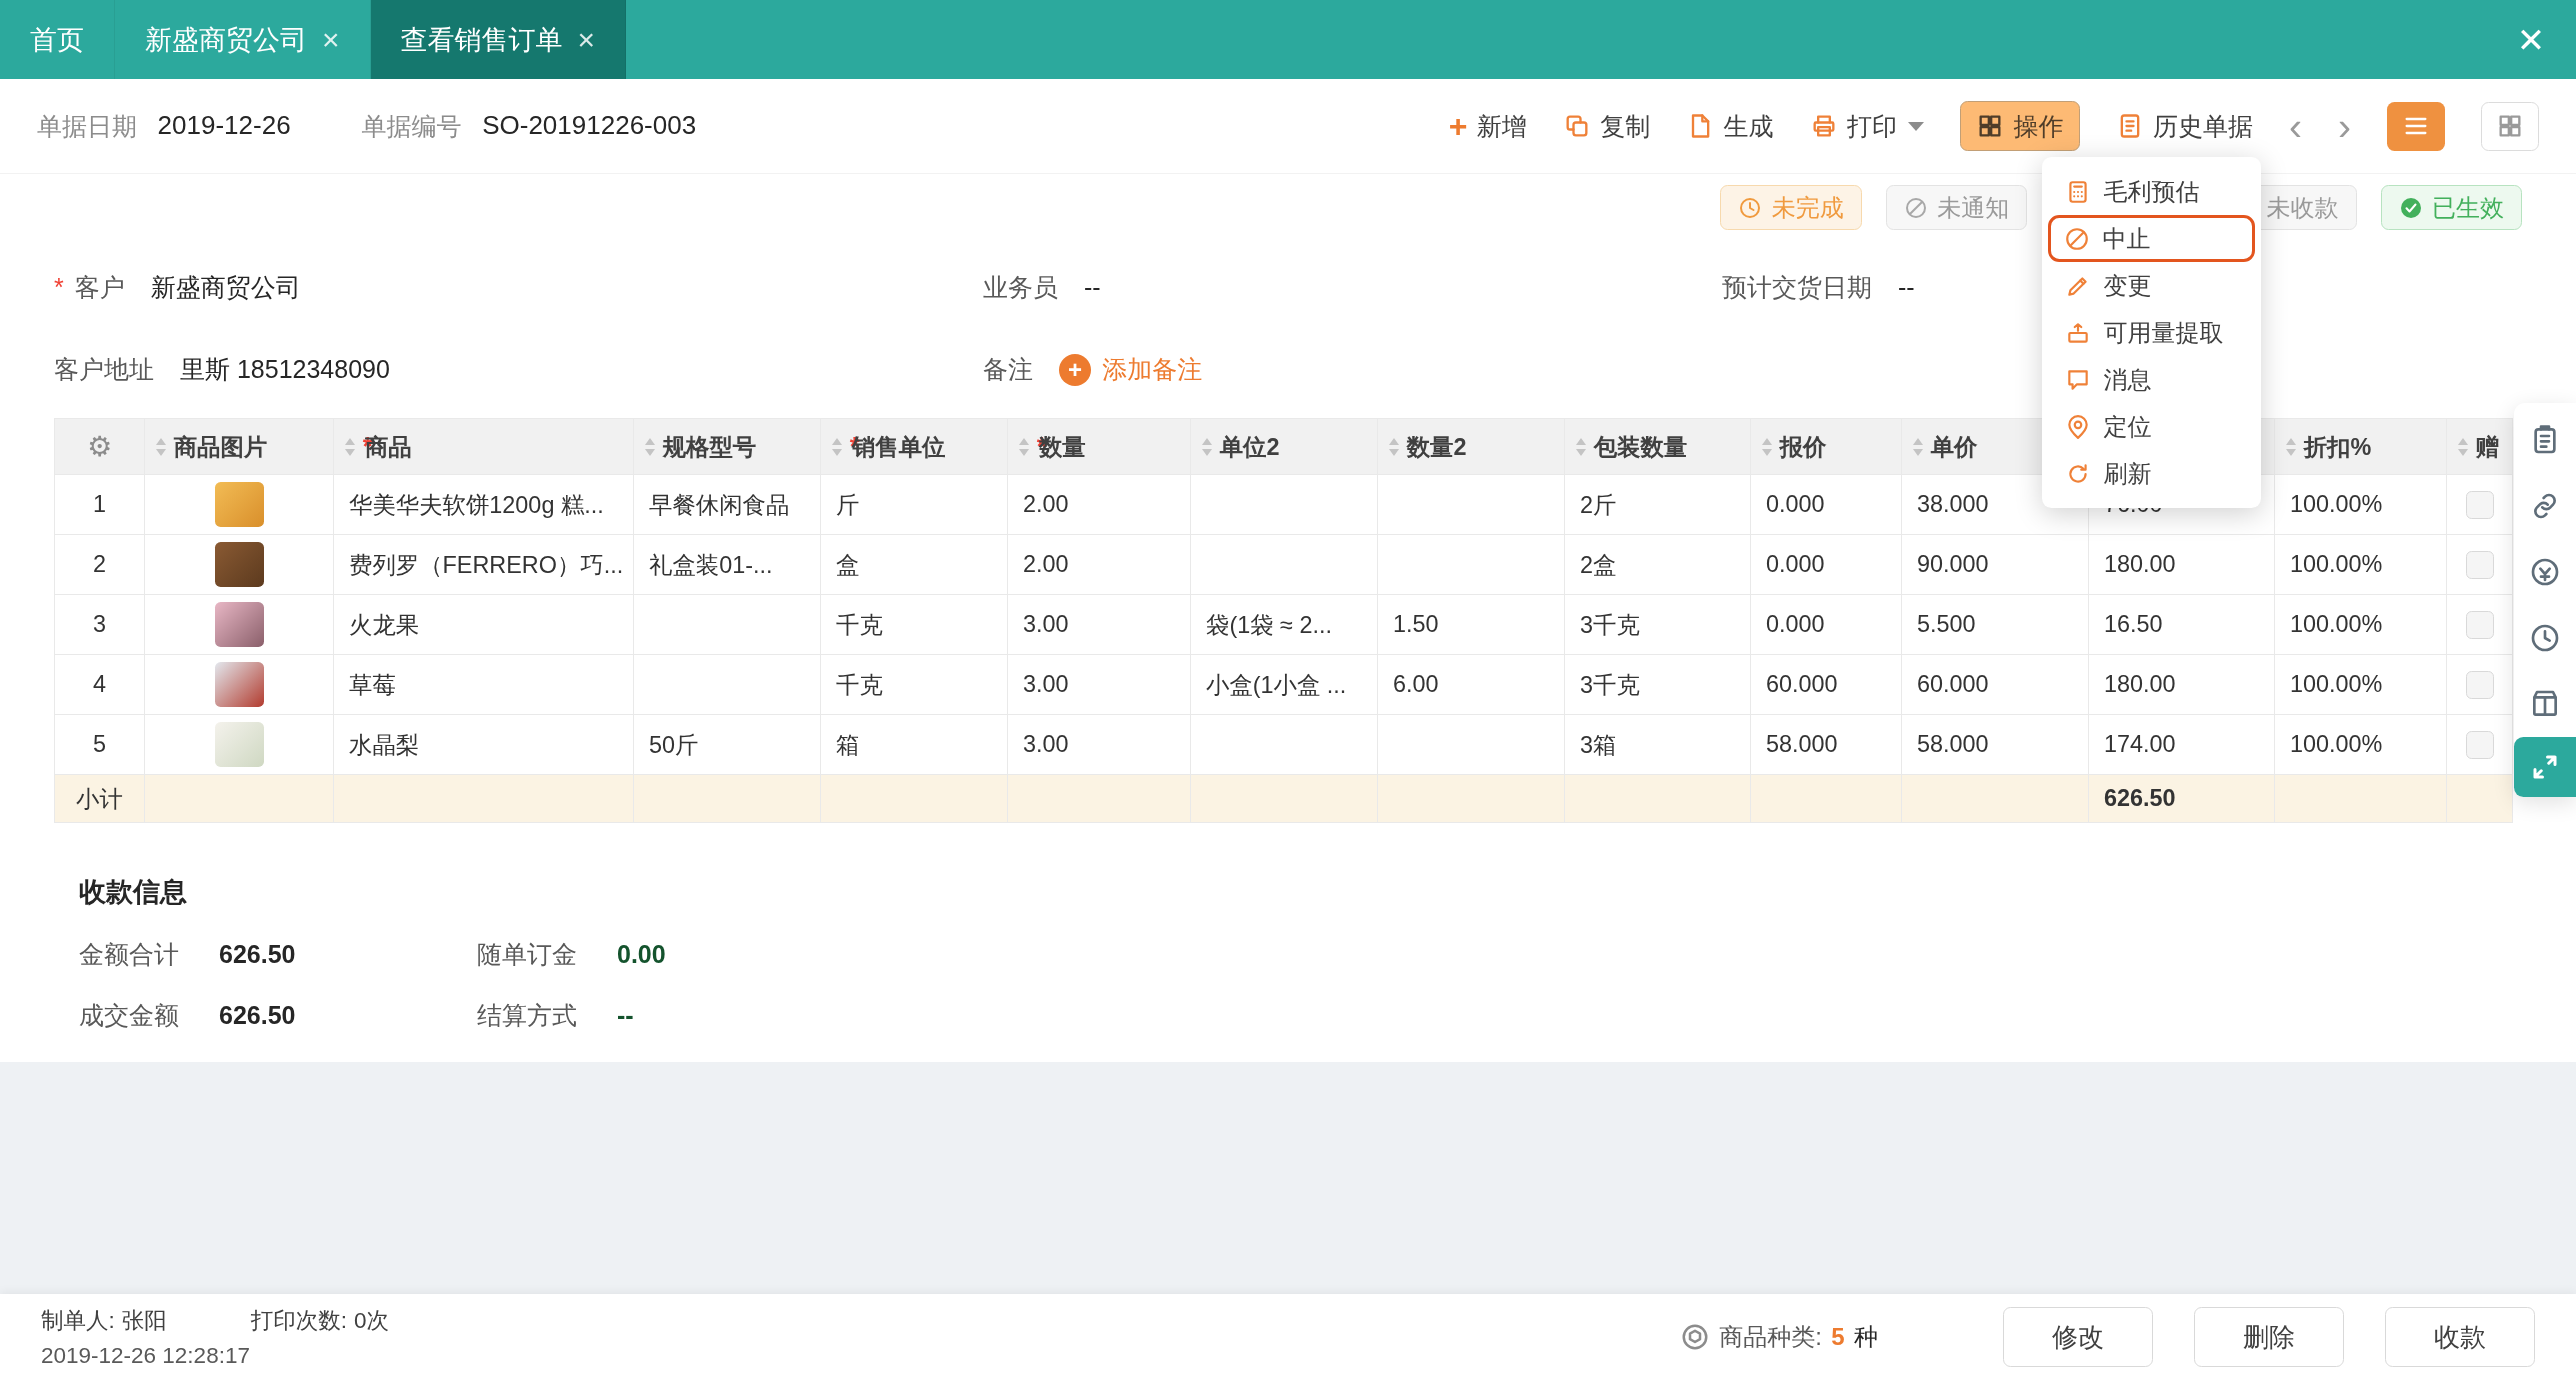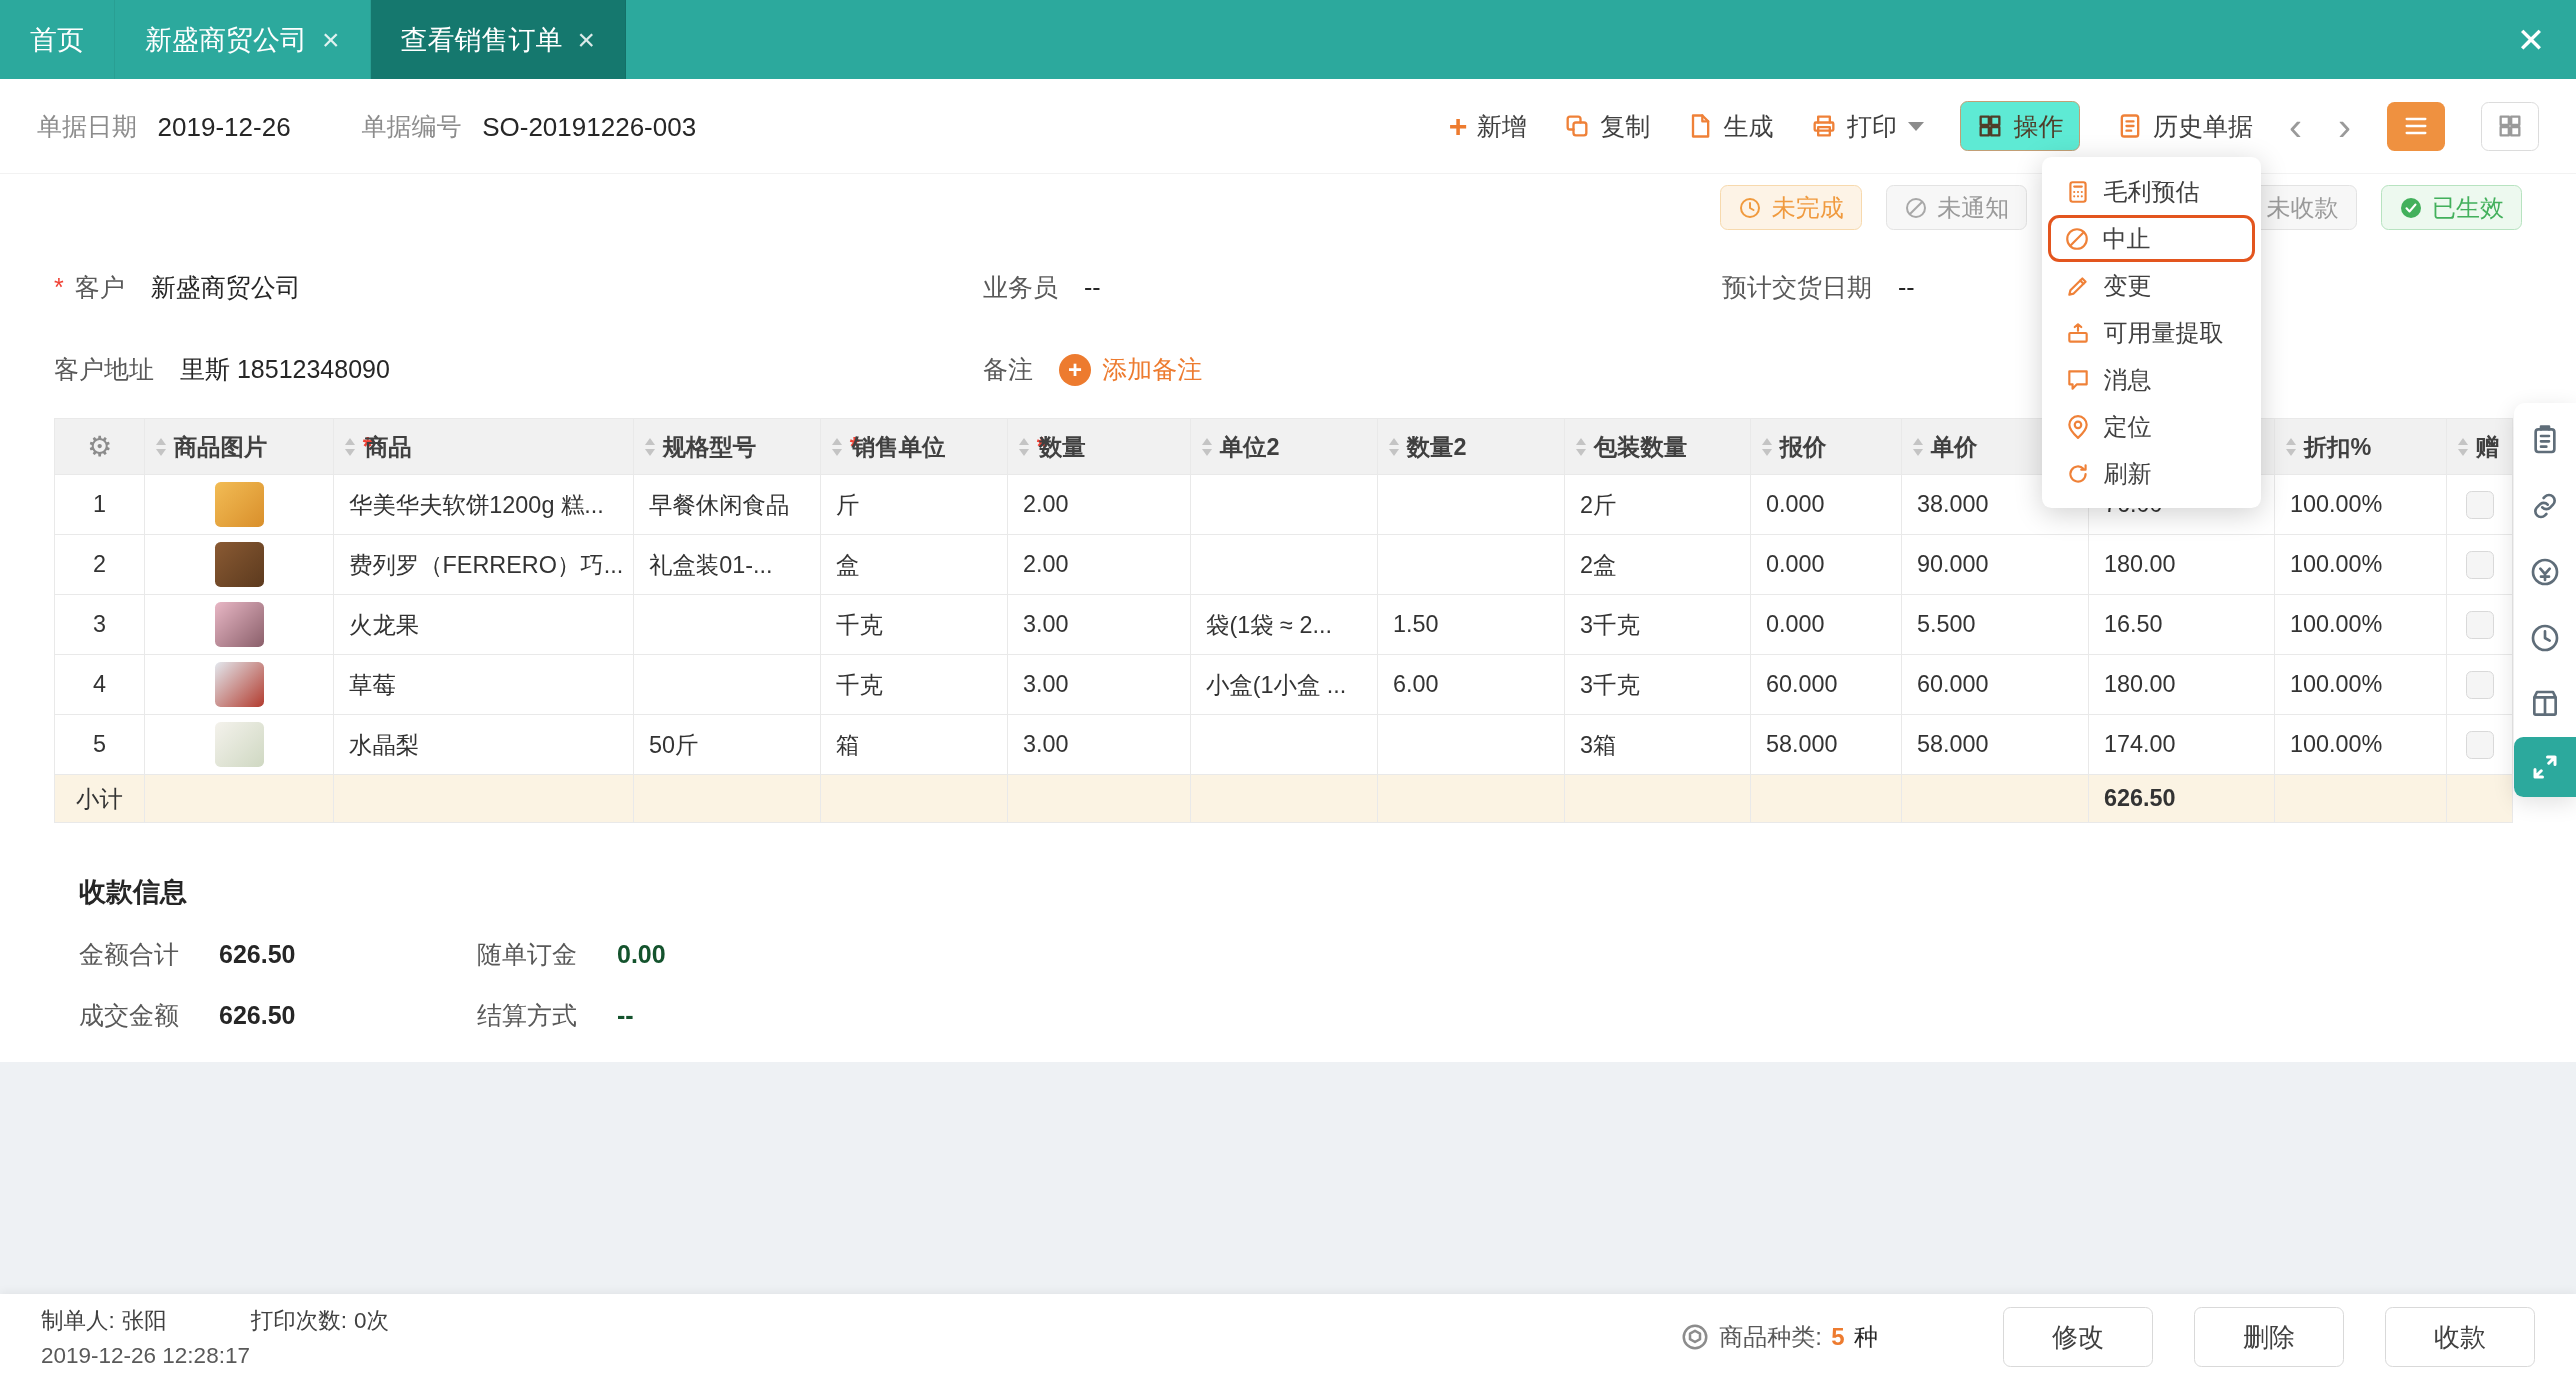--- a/index.html
+++ b/index.html
@@ -12,26 +12,26 @@
   .tab{display:flex;align-items:center;gap:15px;padding:0 30px;color:#fff;font-size:27px;cursor:pointer;border-right:0.9px solid rgba(0,0,0,.06);}
   .tab.active{background:#15786e;}
   .tab-close{font-size:30px;opacity:.85;line-height:1;}
   .topbar-close{margin-left:auto;width:90px;display:flex;align-items:center;justify-content:center;color:#fff;font-size:34px;cursor:pointer;}
 
   
   .content{position:absolute;top:79px;left:0;right:0;height:983px;background:#fff;z-index:10;}
 
   
   .toolbar{height:95px;display:flex;align-items:center;padding:0 37px;border-bottom:0.9px solid #f2f2f2;}
-  .doc-group{display:flex;gap:20.6px;align-items:flex-end;margin-right:71px;}
+  .doc-group{display:flex;gap:20.6px;align-items:flex-start;margin-right:71px;}
   .lbl{color:#8c8c8c;font-size:25px;}
   .val{color:#262626;font-size:26px;font-weight:500;}
   .tool-actions{margin-left:auto;display:flex;align-items:center;gap:36px;}
   .tbtn{display:flex;align-items:center;gap:9.4px;font-size:25px;color:#404040;cursor:pointer;white-space:nowrap;}
-  .tbtn.operate{background:#5eead4;border:1.9px solid #c29f76;border-radius:7.5px;padding:7.5px 15px;color:#4f3d29;}
+  .tbtn.operate{background:#fdba74;border:1.9px solid #c29f76;border-radius:7.5px;padding:7.5px 15px;color:#4f3d29;}
   .plus-glyph{color:#ed7b2f;font-size:32px;font-weight:700;line-height:1;}
   .caret{width:0;height:0;border-left:8.4px solid transparent;border-right:8.4px solid transparent;border-top:9.4px solid #8c8c8c;margin-left:1.9px;}
   .nav-arrow{color:#9a9a9a;font-size:39px;line-height:1;cursor:pointer;}
   .vt{width:58px;height:49px;border-radius:7.5px;display:flex;align-items:center;justify-content:center;cursor:pointer;}
   .vt.list{background:#ef9140;}
   .vt.gridv{background:#fff;border:1.9px solid #dcdcdc;}
 
   
   .badges{display:flex;justify-content:flex-end;align-items:center;gap:24px;margin-top:11.2px;padding-right:54px;height:45px;}
   .badge{display:flex;align-items:center;gap:9.4px;padding:0 17px;height:45px;border-radius:7.5px;font-size:24px;white-space:nowrap;}

